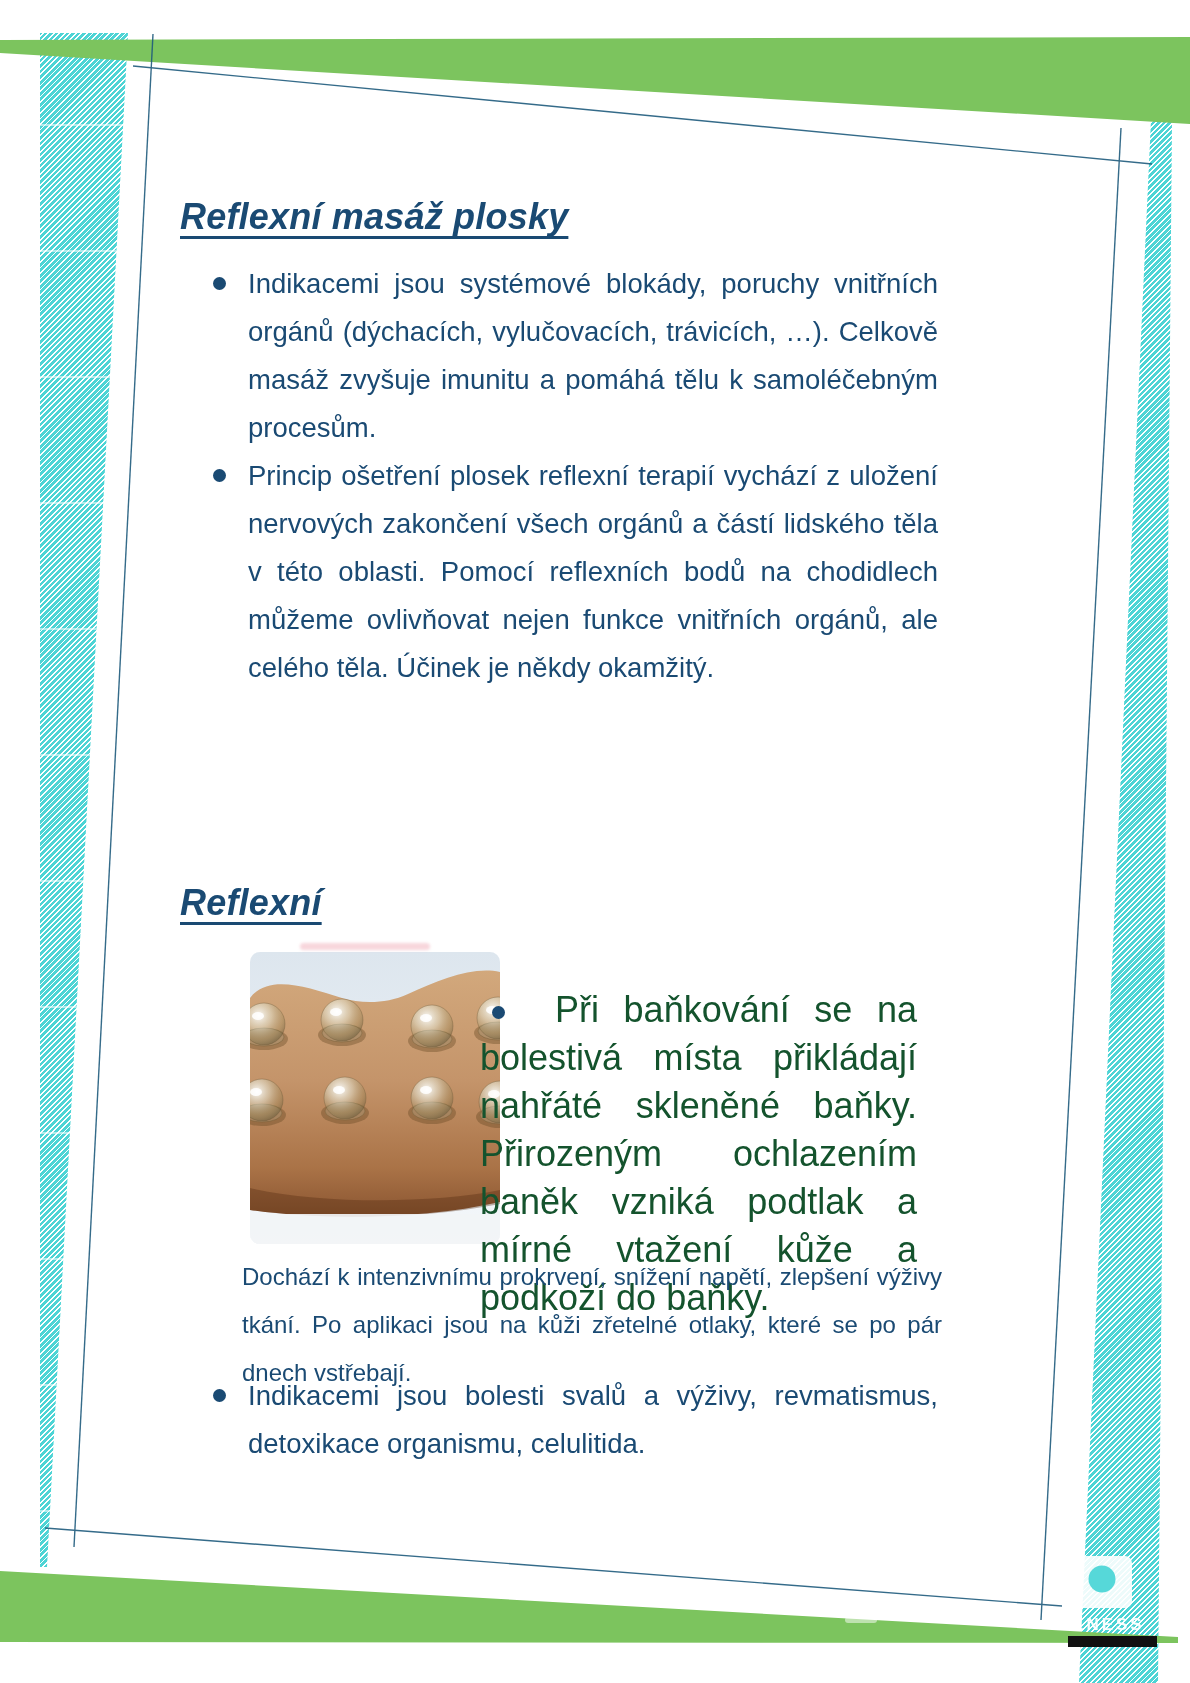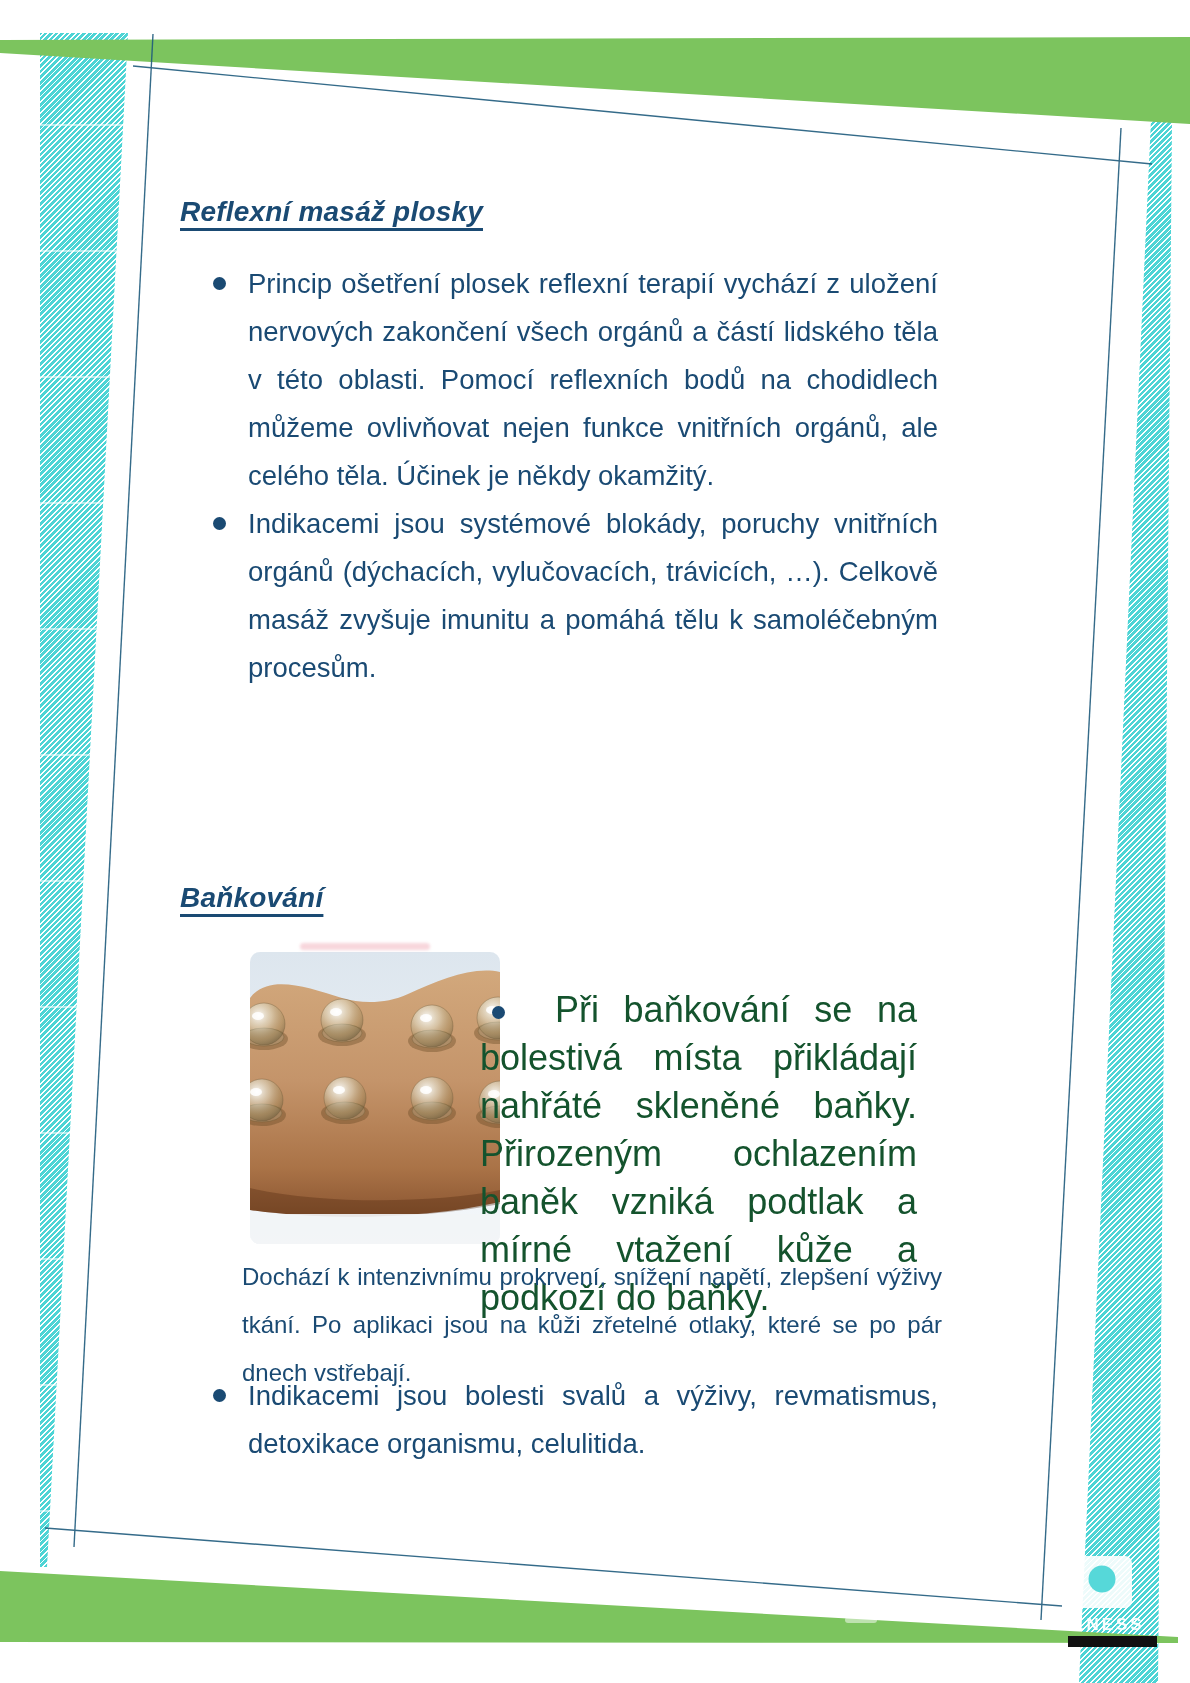--- a/index.html
+++ b/index.html
@@ -19,21 +19,21 @@
       repeating-linear-gradient(180deg, rgba(255,255,255,0) 0px, rgba(255,255,255,0) 124px, rgba(255,255,255,.55) 124px, rgba(255,255,255,.55) 126px),
       repeating-linear-gradient(135deg, #4dd4d5 0px, #4dd4d5 2.6px, rgba(255,255,255,0) 2.6px, rgba(255,255,255,0) 3.9px);
   }
   .band-right{
     clip-path:polygon(1151px 120px,1172px 120px,1158px 1683px,1079px 1683px);
     background-image:
       repeating-linear-gradient(135deg, #4dd4d5 0px, #4dd4d5 2.6px, rgba(255,255,255,0) 2.6px, rgba(255,255,255,0) 3.9px);
   }
   .heading{
     position:absolute;z-index:4;
-    font-size:28px;font-weight:bold;font-style:italic;
+    font-size:36px;font-weight:bold;font-style:italic;
     color:#1a4a73;
     text-decoration:underline;
     text-decoration-thickness:2.5px;
     text-underline-offset:7px;
     letter-spacing:.2px;
   }
   .h1{left:180px;top:196px;}
   .h2{left:180px;top:882px;}
   .list{position:absolute;z-index:4;left:213px;width:727px;}
   .list1{top:260px;}
@@ -93,29 +93,29 @@
       <text x="1073" y="1630" font-size="17" font-weight="bold" font-family="Liberation Sans, sans-serif" fill="rgba(255,255,255,.95)" style="letter-spacing:3px">LNESS</text>
     </g>
     <rect x="1068" y="1636" width="89" height="11" fill="#111111"></rect>
   </svg>
 
   <div class="heading h1">Reflexní masáž plosky</div>
 
   <div class="list list1">
     <div class="brow">
       <div class="dot"></div>
-      <div class="btext">Princip ošetření plosek reflexní terapií vychází z uložení nervových zakončení všech orgánů a částí lidského těla v této oblasti. Pomocí reflexních bodů na chodidlech můžeme ovlivňovat nejen funkce vnitřních orgánů, ale celého těla. Účinek je někdy okamžitý.</div>
+      <div class="btext">Indikacemi jsou systémové blokády, poruchy vnitřních orgánů (dýchacích, vylučovacích, trávicích, …). Celkově masáž zvyšuje imunitu a pomáhá tělu k samoléčebným procesům.</div>
     </div>
     <div class="brow">
       <div class="dot"></div>
-      <div class="btext">Indikacemi jsou systémové blokády, poruchy vnitřních orgánů (dýchacích, vylučovacích, trávicích, …). Celkově masáž zvyšuje imunitu a pomáhá tělu k samoléčebným procesům.</div>
+      <div class="btext">Princip ošetření plosek reflexní terapií vychází z uložení nervových zakončení všech orgánů a částí lidského těla v této oblasti. Pomocí reflexních bodů na chodidlech můžeme ovlivňovat nejen funkce vnitřních orgánů, ale celého těla. Účinek je někdy okamžitý.</div>
     </div>
   </div>
 
-  <div class="heading h2">Baňkování</div>
+  <div class="heading h2">Reflexní</div>
 
   <div class="photo">
     <svg width="250" height="292" viewBox="0 0 250 292">
       <defs>
         <linearGradient id="sheet" x1="0" y1="0" x2="0" y2="1">
           <stop offset="0" stop-color="#dde6ee"></stop>
           <stop offset="1" stop-color="#f4f7fa"></stop>
         </linearGradient>
         <linearGradient id="skin" x1="0" y1="0" x2="0" y2="1">
           <stop offset="0" stop-color="#d2a87c"></stop>

